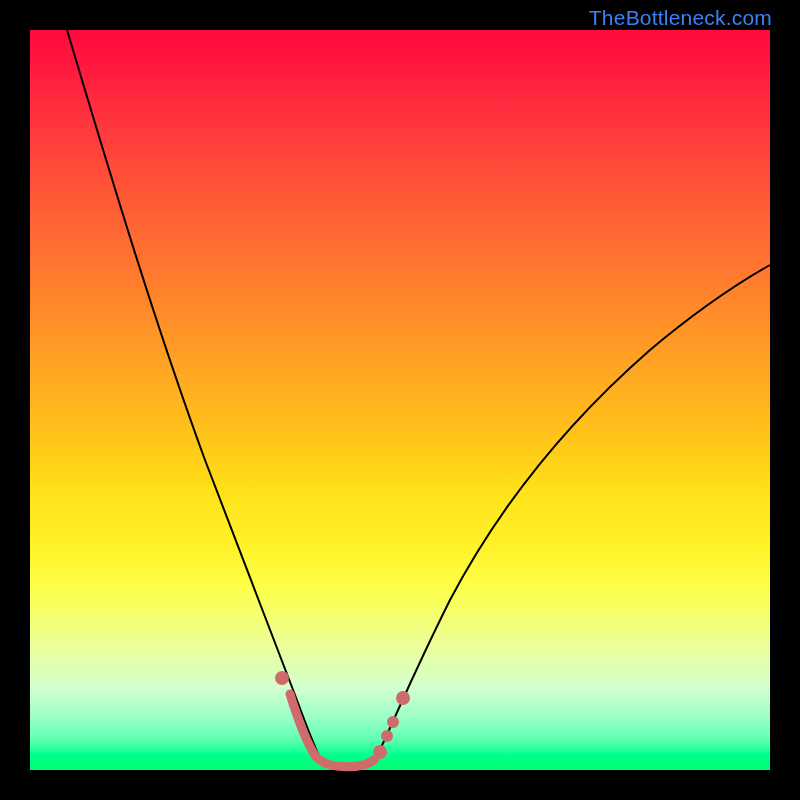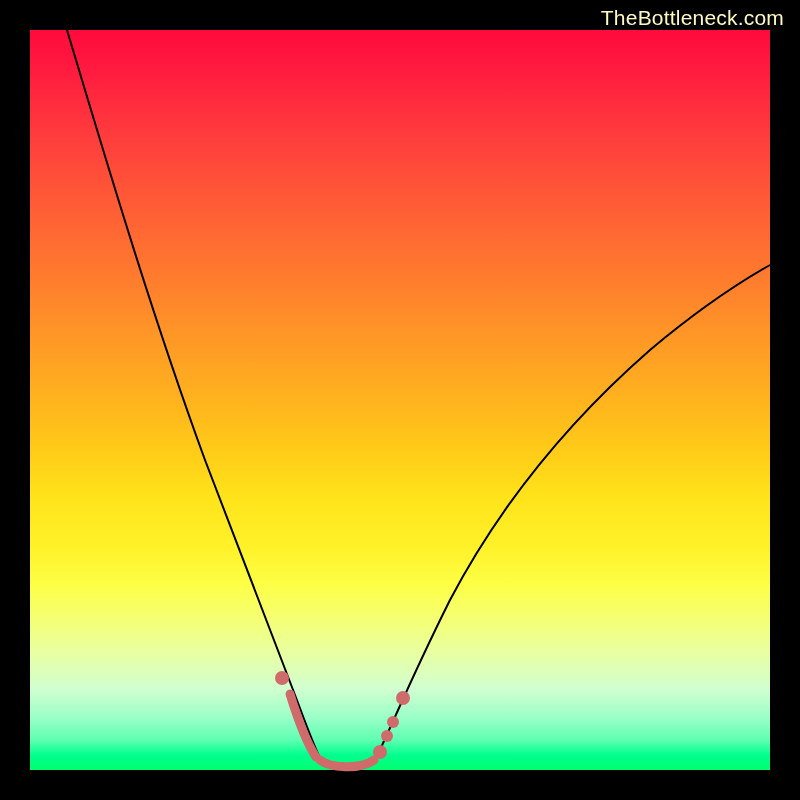--- a/index.html
+++ b/index.html
@@ -21,21 +21,21 @@
           #e9ffa0 84%,
           #d1ffd0 89%,
           #99ffc7 93%,
           #5cffb0 96%,
           #00ff8e 98%,
           #00ff70 100%);}
   svg.curve{position:absolute;left:30px;top:30px;width:740px;height:740px;overflow:visible}
   .curve path{stroke:#000;stroke-width:2;fill:none}
   .dots circle{fill:#cf6b6b}
   .dots path{stroke:#cf6b6b;stroke-width:9;fill:none;stroke-linecap:round}
-  .wm{position:absolute;right:16px;top:6px;font:500 21px Arial,Helvetica,sans-serif;color:#fef9c3;letter-spacing:0.2px}
+  .wm{position:absolute;right:28px;top:6px;font:500 21px Arial,Helvetica,sans-serif;color:#3b82f6;letter-spacing:0.2px}
 </style>
 </head>
 <body>
 
 <div class="frame">
   <div class="plot"></div>
 
   <svg class="curve" viewBox="0 0 740 740">
 
     <path d="M 37 0

